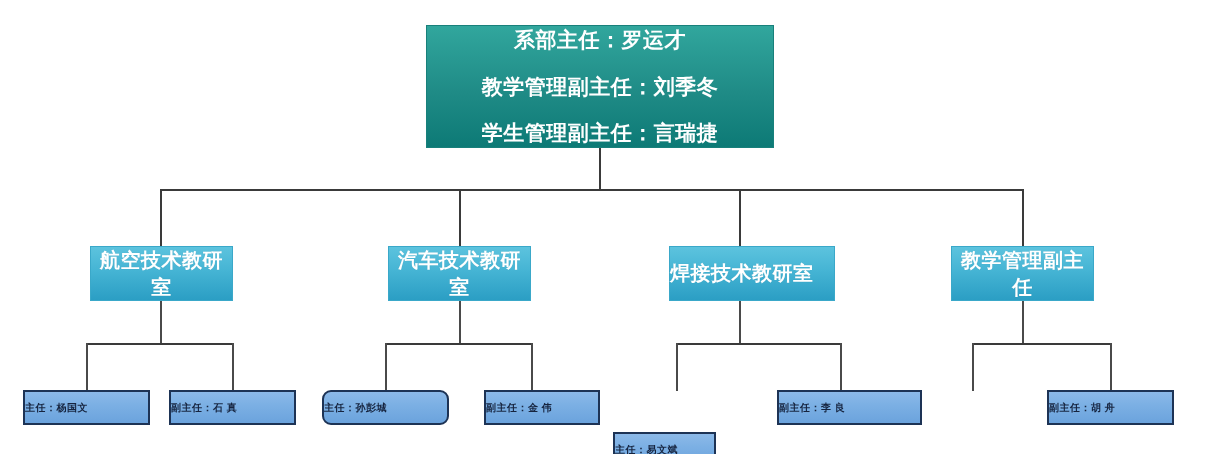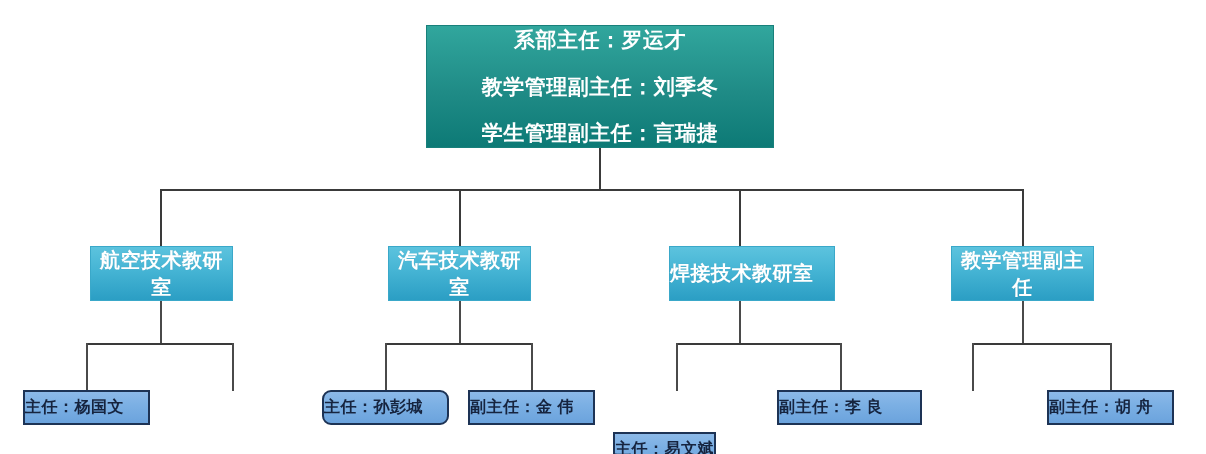--- a/index.html
+++ b/index.html
@@ -49,21 +49,21 @@
     font-size: 20px;
     letter-spacing: 0.5px;
     border: 1px solid #3aa8c9;
     text-shadow: 0 0 1px rgba(0,0,0,0.12);
   }
 
   .node-leaf {
     background: linear-gradient(180deg, #8cb9e8 0%, #7cb0e4 40%, #6ba3dd 100%);
     color: #16243f;
     font-weight: bold;
-    font-size: 16px;
+    font-size: 10px;
     letter-spacing: 0.5px;
     border: 2px solid #1d3355;
   }
 
   
   .conn {
     position: absolute;
     background: #3a3a3a;
     z-index: 1;
   }
@@ -124,25 +124,28 @@
   <div class="conn conn-thin-v" style="left:840px; top:343px; height:48px;"></div>
 
   <div class="conn conn-thin-v" style="left:1022px; top:301px; height:43px;"></div>
   <div class="conn conn-thin-h" style="left:972px; top:343px; width:140px;"></div>
   <div class="conn conn-thin-v" style="left:972px; top:343px; height:48px;"></div>
   <div class="conn conn-thin-v" style="left:1110px; top:343px; height:48px;"></div>
 
   <div class="node node-leaf" style="left:23px; top:390px; width:127px; height:35px;">
     <span>主任：杨国文</span>
   </div>
+  <div class="node node-leaf" style="left:169px; top:390px; width:127px; height:35px;">
+    <span>副主任：石 真</span>
+  </div>
 
   <div class="node node-leaf" style="left:322px; top:390px; width:127px; height:35px;border-radius:9px;">
     <span>主任：孙彭城</span>
   </div>
-  <div class="node node-leaf" style="left:468px; top:390px; width:127px; height:35px;">
+  <div class="node node-leaf" style="left:484px; top:390px; width:116px; height:35px;">
     <span>副主任：金 伟</span>
   </div>
 
   <div class="node node-leaf" style="left:613px; top:390px; width:103px; height:35px;margin-top:42px;">
     <span>主任：易文斌</span>
   </div>
   <div class="node node-leaf" style="left:777px; top:390px; width:145px; height:35px;">
     <span>副主任：李 良</span>
   </div>
 

